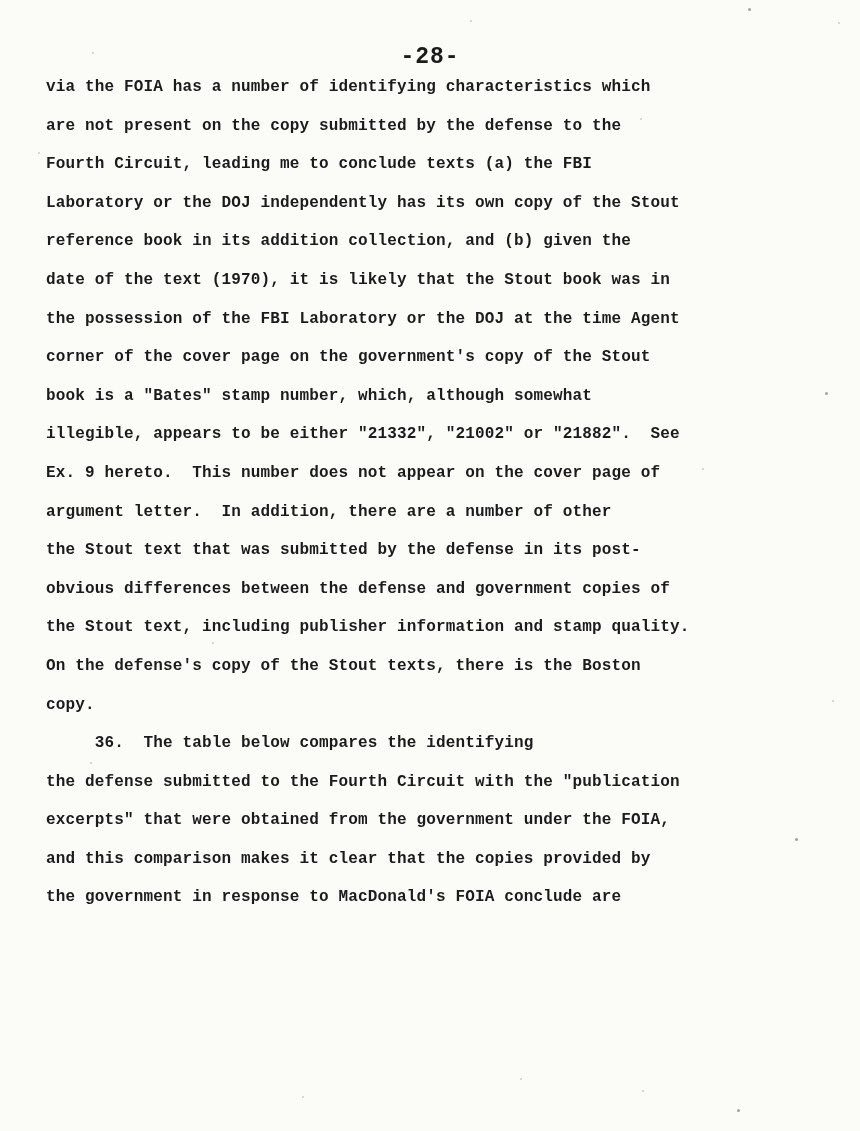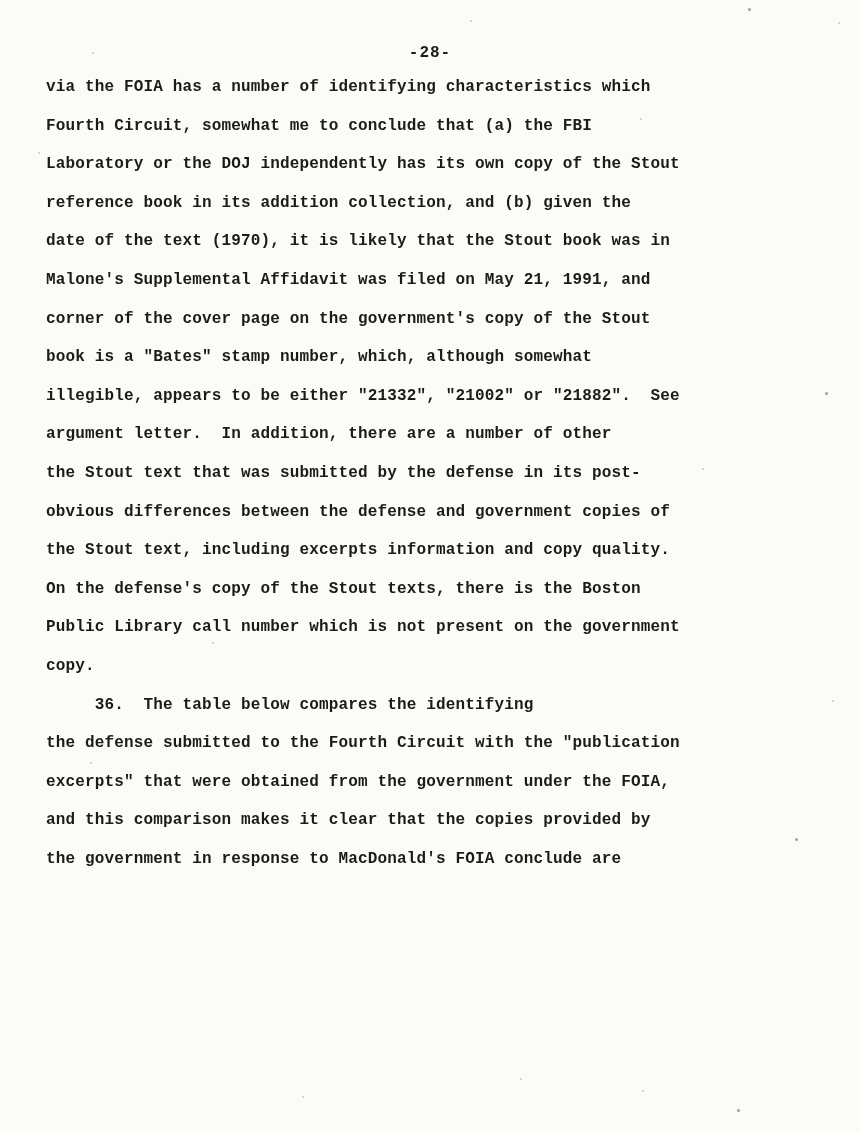--- a/index.html
+++ b/index.html
@@ -18,21 +18,21 @@
   .page {
     position: absolute;
     inset: 0;
   }
   .page-number {
     position: absolute;
     top: 44px;
     left: 0;
     width: 100%;
     text-align: center;
-    font-size: 16px;
+    font-size: 23px;
     font-weight: bold;
     letter-spacing: 1px;
     white-space: pre;
   }
   .body-text {
     position: absolute;
     left: 46px;
     top: 68px;
     width: 790px;
   }
@@ -56,34 +56,35 @@
 </style>
 </head>
 <body>
 
 <div class="page">
 
   <div class="page-number">-28-</div>
 
   <div class="body-text">
     <div class="text-line">via the FOIA has a number of identifying characteristics which</div>
-    <div class="text-line">Fourth Circuit, somewhat me to conclude that (a) the FBI</div>
+    <div class="text-line">are not present on the copy submitted by the defense to the</div>
+    <div class="text-line">Fourth Circuit, leading me to conclude texts (a) the FBI</div>
     <div class="text-line">Laboratory or the DOJ independently has its own copy of the Stout</div>
     <div class="text-line">reference book in its addition collection, and (b) given the</div>
     <div class="text-line">date of the text (1970), it is likely that the Stout book was in</div>
-    <div class="text-line">Malone's Supplemental Affidavit was filed on May 21, 1991, and</div>
+    <div class="text-line">the possession of the FBI Laboratory or the DOJ at the time Agent</div>
     <div class="text-line">corner of the cover page on the government's copy of the Stout</div>
     <div class="text-line">book is a "Bates" stamp number, which, although somewhat</div>
     <div class="text-line">illegible, appears to be either "21332", "21002" or "21882".  See</div>
+    <div class="text-line">Ex. 9 hereto.  This number does not appear on the cover page of</div>
     <div class="text-line">argument letter.  In addition, there are a number of other</div>
     <div class="text-line">the Stout text that was submitted by the defense in its post-</div>
     <div class="text-line">obvious differences between the defense and government copies of</div>
-    <div class="text-line">the Stout text, including excerpts information and copy quality.</div>
+    <div class="text-line">the Stout text, including publisher information and stamp quality.</div>
     <div class="text-line">On the defense's copy of the Stout texts, there is the Boston</div>
-    <div class="text-line">Public Library call number which is not present on the government</div>
     <div class="text-line">copy.</div>
     <div class="text-line">     36.  The table below compares the identifying</div>
     <div class="text-line">the defense submitted to the Fourth Circuit with the "publication</div>
     <div class="text-line">excerpts" that were obtained from the government under the FOIA,</div>
     <div class="text-line">and this comparison makes it clear that the copies provided by</div>
     <div class="text-line">the government in response to MacDonald's FOIA conclude are</div>
   </div>
 
   <div class="speck" style="left:748px; top:8px;"></div>
   <div class="speck light" style="left:838px; top:22px;"></div>

